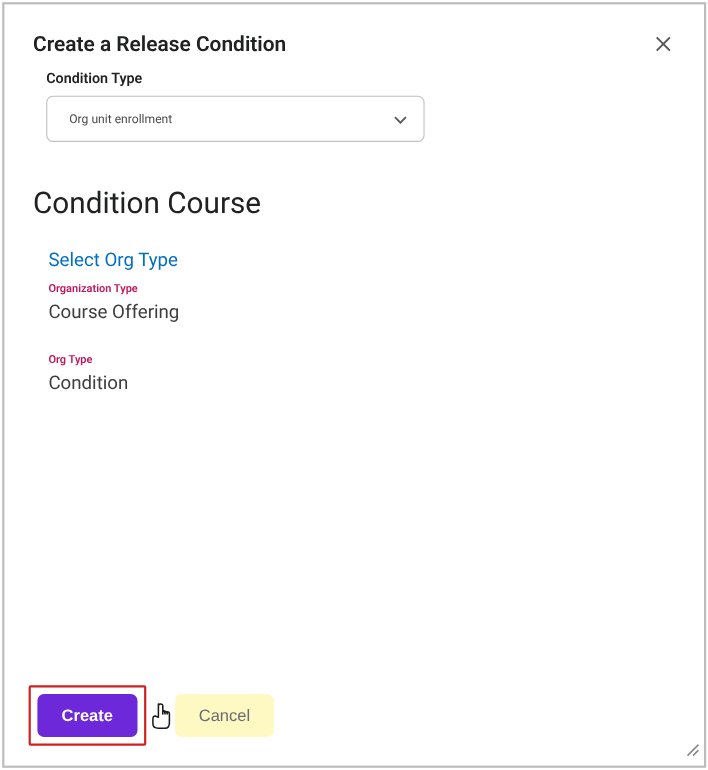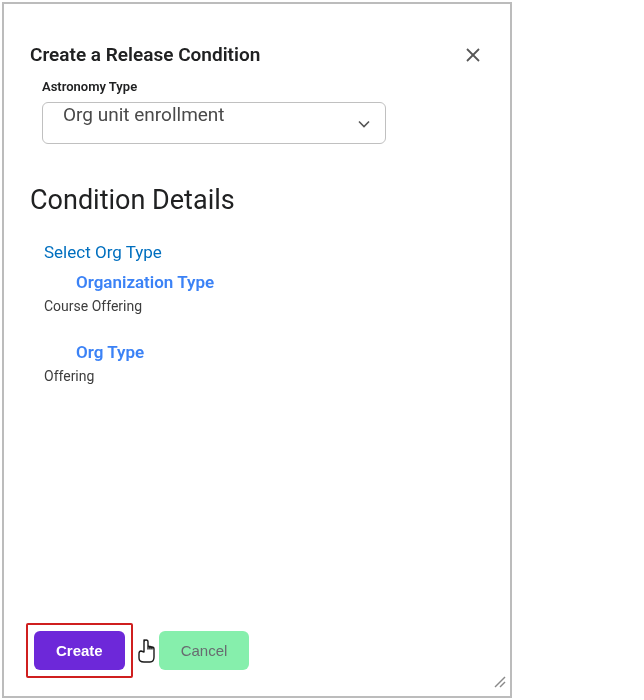--- a/index.html
+++ b/index.html
@@ -9,24 +9,24 @@
     }
     body {
       font-family: -apple-system, BlinkMacSystemFont, "Segoe UI", Roboto, Arial, sans-serif;
       background: #fff;
       width: 644px;
       height: 700px;
       position: relative;
     }
     .dialog {
       border: 2px solid #bcbcbc;
-      width: 510px;
+      width: 640px;
       height: 696px;
       margin: 2px;
-      padding: 39px 26px 20px 26px;
+      padding: 24px 26px 20px 26px;
       position: relative;
       background: #fff;
     }
     .dialog-header {
       display: flex;
       justify-content: space-between;
       align-items: flex-start;
       margin-bottom: 12px;
     }
     .dialog-title {
@@ -59,26 +59,26 @@
     .select-wrap {
       position: relative;
       width: 344px;
     }
     .select-field {
       width: 100%;
       height: 42px;
       border: 1px solid #c0c0c0;
       border-radius: 6px;
       padding: 0 40px 0 20px;
-      font-size: 19px;
+      font-size: 11px;
       color: #4a4a4a;
       background: #fff;
       cursor: pointer;
       display: flex;
-      align-items: flex-start;
+      align-items: center;
     }
     .select-chevron {
       position: absolute;
       right: 16px;
       top: 50%;
       transform: translateY(-50%);
       pointer-events: none;
     }
     .section-heading {
       font-size: 27px;
@@ -89,28 +89,27 @@
     .details-block {
       margin-left: 14px;
     }
     .link-text {
       color: #006fbf;
       font-size: 17px;
       margin-bottom: 10px;
       display: inline-block;
     }
     .detail-label {
+      font-size: 10px;
+      font-weight: 600;
+      color: #be185d;
+      margin-bottom: 6px;
+    }
+    .detail-value {
       font-size: 17px;
-      font-weight: 600;
-      color: #3b82f6;
-      margin-bottom: 6px;
-      margin-left: 32px;
-    }
-    .detail-value {
-      font-size: 14px;
       color: #3d3d3d;
       margin-bottom: 28px;
     }
     .footer {
       position: absolute;
       bottom: 18px;
       left: 22px;
       right: 22px;
     }
     .create-highlight {
@@ -123,21 +122,21 @@
       background: #6d28d9;
       color: #fff;
       border: none;
       border-radius: 6px;
       padding: 11px 22px;
       font-size: 15px;
       font-weight: 600;
       cursor: pointer;
     }
     .btn-secondary {
-      background: #86efac;
+      background: #fef9c3;
       color: #686b70;
       border: none;
       border-radius: 6px;
       padding: 11px 22px;
       font-size: 15px;
       font-weight: 400;
       cursor: pointer;
       margin-left: 22px;
     }
     .cursor-overlay {
@@ -163,41 +162,41 @@
     <div class="close-btn">
       <svg width="14" height="14" viewBox="0 0 14 14">
         <line x1="1" y1="1" x2="13" y2="13" stroke="#565656" stroke-width="1.8"></line>
         <line x1="13" y1="1" x2="1" y2="13" stroke="#565656" stroke-width="1.8"></line>
       </svg>
     </div>
   </div>
 
 
   <div class="field-group">
-    <div class="field-label">Astronomy Type</div>
+    <div class="field-label">Condition Type</div>
     <div class="select-wrap">
       <div class="select-field">
         <span>Org unit enrollment</span>
       </div>
       <span class="select-chevron">
         <svg width="12" height="8" viewBox="0 0 12 8">
           <polyline points="1,1 6,6 11,1" fill="none" stroke="#565656" stroke-width="1.6"></polyline>
         </svg>
       </span>
     </div>
   </div>
 
-  <h2 class="section-heading">Condition Details</h2>
+  <h2 class="section-heading">Condition Course</h2>
 
   <div class="details-block">
     <a class="link-text">Select Org Type</a>
     <div class="detail-label">Organization Type</div>
     <div class="detail-value">Course Offering</div>
     <div class="detail-label">Org Type</div>
-    <div class="detail-value">Offering</div>
+    <div class="detail-value">Condition</div>
   </div>
 
   <div class="footer">
     <span class="create-highlight">
       <button class="btn-primary">Create</button>
     </span>
     <button class="btn-secondary">Cancel</button>
 
     <span class="cursor-overlay">
       <svg width="22" height="26" viewBox="0 0 22 26">

